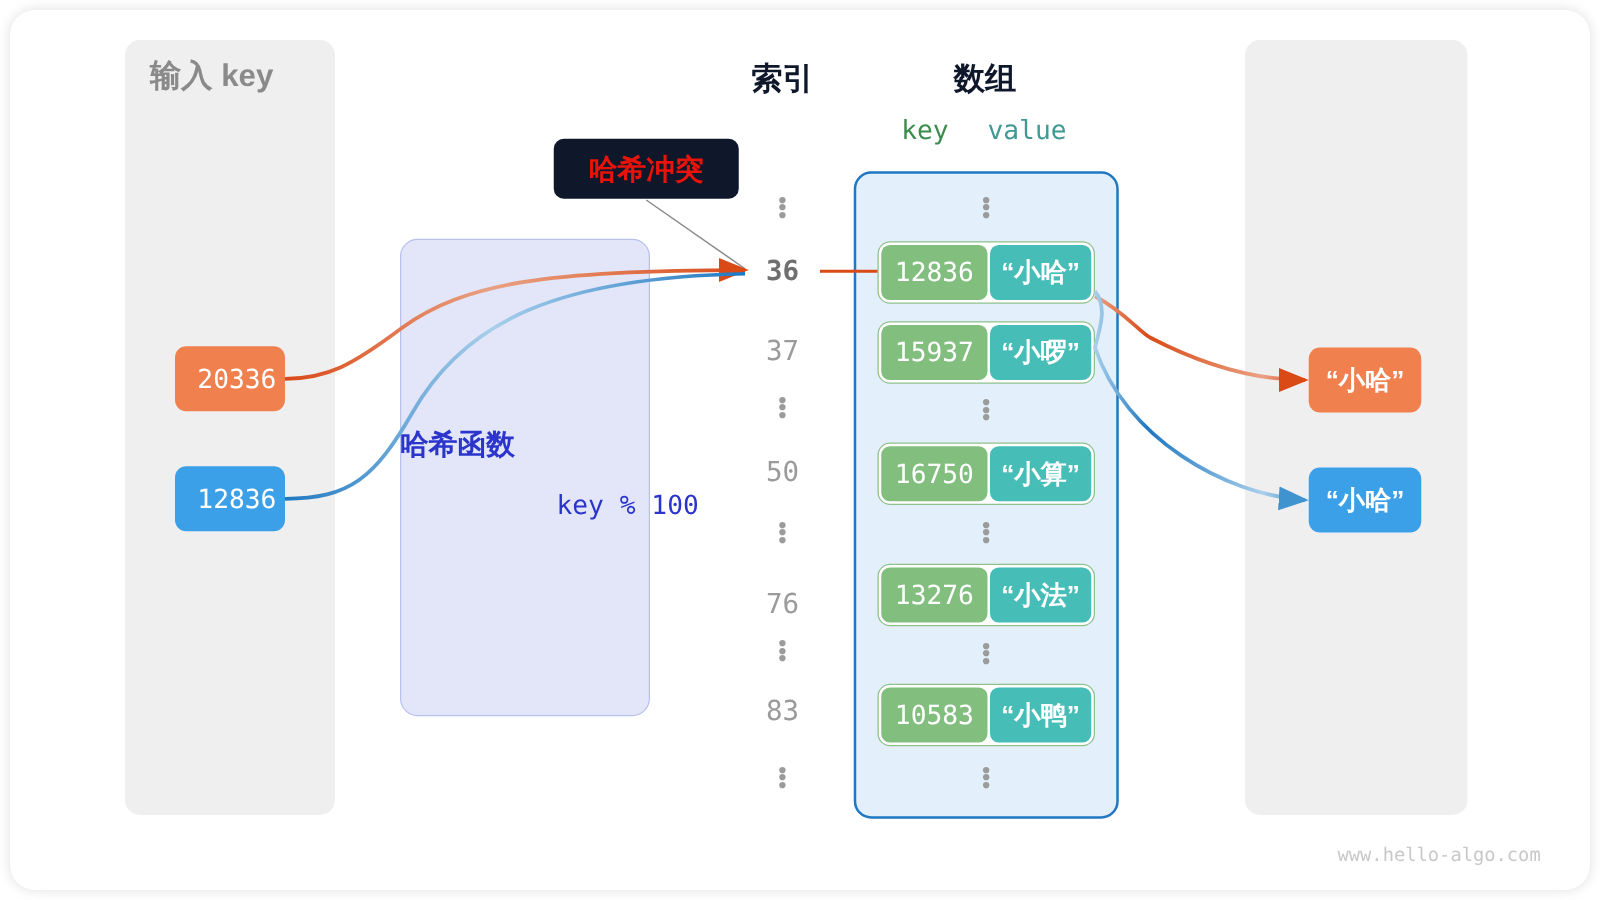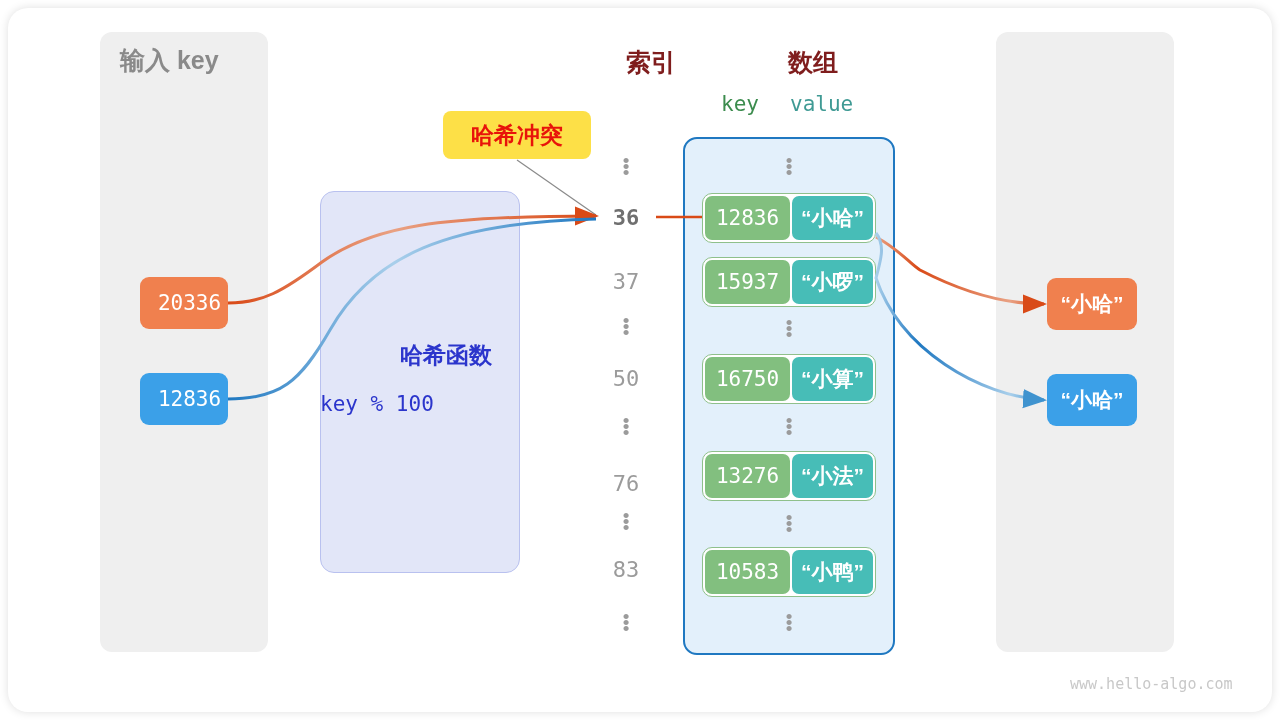--- a/index.html
+++ b/index.html
@@ -44,25 +44,25 @@
     color: #8a8a8a;
     font-weight: bold;
     font-size: 25px;
     white-space: nowrap;
   }
   #input-title  { left: 120px; top: 44px; }
   #output-title { left: 1016px; top: 44px; }
 
   .col-title {
     position: absolute;
-    color: #7f1d1d;
+    color: #0f172a;
     font-weight: bold;
     font-size: 25px;
     white-space: nowrap;
-    text-align: right;
+    text-align: center;
   }
   #index-title { left: 576px; top: 46px; width: 100px; }
   #array-title { left: 738px; top: 46px; width: 100px; }
 
   .kv-header {
     position: absolute;
     top: 92px;
     font-family: "DejaVu Sans Mono", "Liberation Mono", monospace;
     font-size: 21px;
     white-space: nowrap;
@@ -80,44 +80,45 @@
     background: #e2e6f8;
     border: 1.5px solid #b9c1ef;
     border-radius: 14px;
     box-sizing: border-box;
   }
   #hash-func-name {
     position: absolute;
     left: 320px;
     top: 340px;
     width: 172px;
-    text-align: right;
+    text-align: left;
     color: #2b35cc;
     font-weight: bold;
     font-size: 23px;
   }
   #hash-func-expr {
     position: absolute;
     left: 320px;
     top: 392px;
     width: 200px;
-    text-align: left;
+    text-align: right;
     color: #2b35cc;
     font-family: "DejaVu Sans Mono", "Liberation Mono", monospace;
     font-size: 21px;
+    padding-left: 39px;
   }
 
   
   #collision-label {
     position: absolute;
     left: 443px;
     top: 111px;
     width: 148px;
     height: 48px;
-    background: #fde047;
+    background: #0f172a;
     border-radius: 8px;
     color: #e8130a;
     font-weight: bold;
     font-size: 23px;
     display: flex;
     align-items: center;
     justify-content: center;
     box-sizing: border-box;
   }
 

